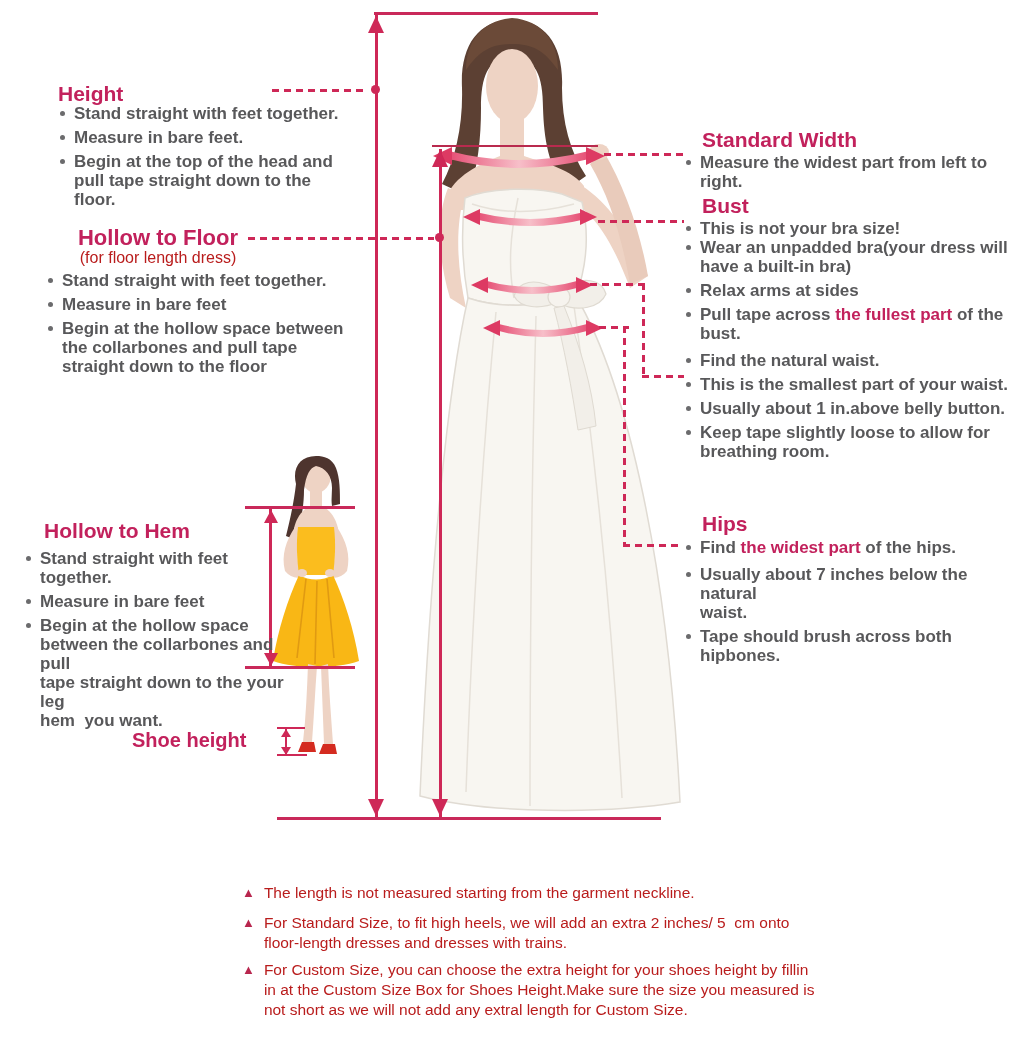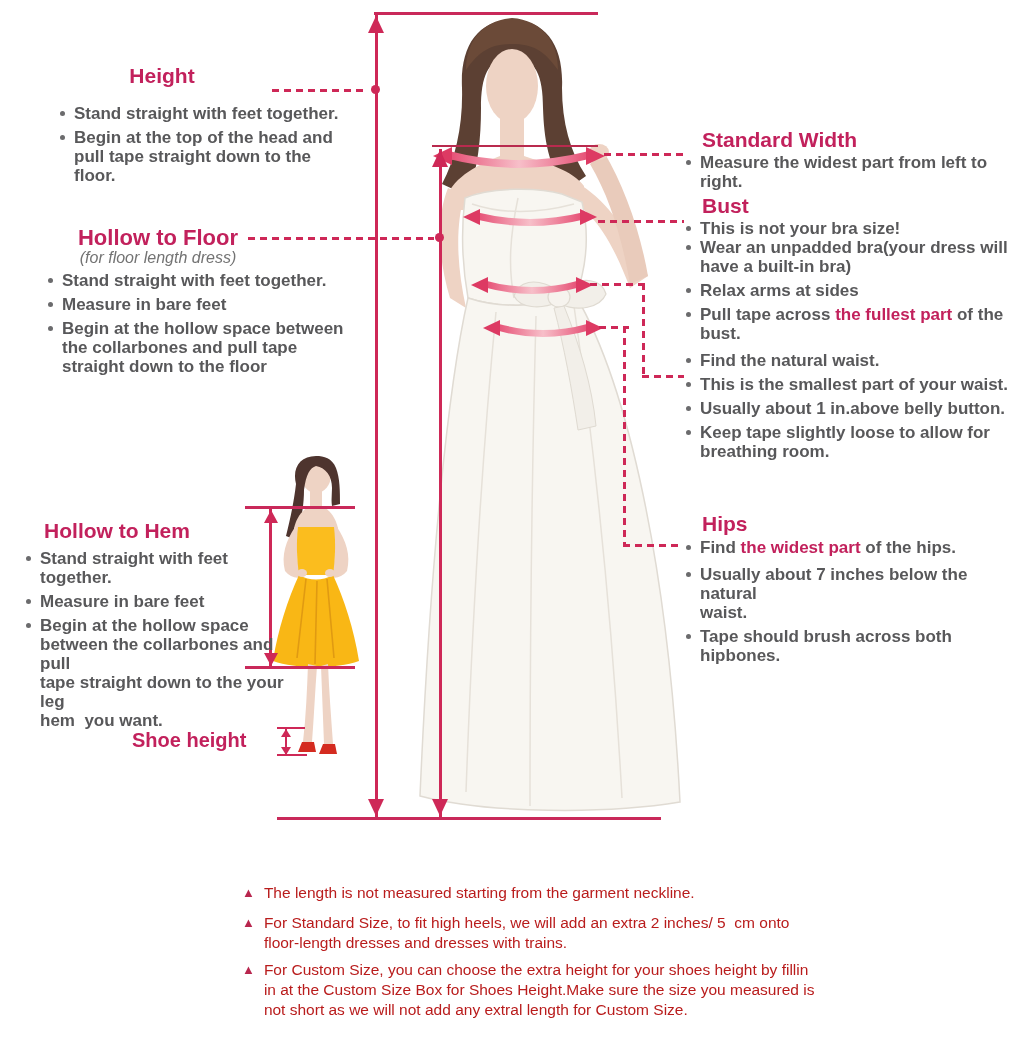--- a/index.html
+++ b/index.html
@@ -4,21 +4,21 @@
 <style>
   html,body{margin:0;padding:0;background:#ffffff;}
   .canvas{
     position:relative;width:1015px;height:1039px;background:#ffffff;overflow:hidden;
     font-family:"Liberation Sans", sans-serif;
   }
   .abs{position:absolute;}
   
   .sec-title{color:#C2215C;font-weight:bold;font-size:21px;line-height:23px;}
   .sec-title.big{font-size:22px;}
-  .sec-sub{color:#737373;font-size:16px;line-height:18px;font-style:italic;}
+  .sec-sub{color:#b91c1c;font-size:16px;line-height:18px;}
   .blist{list-style:none;margin:0;padding:0;}
   .blist li{display:flex;align-items:flex-start;margin:0 0 5px 0;}
   .bdot{flex:0 0 auto;width:5px;height:5px;border-radius:50%;background:#6b6b6d;margin:7px 9px 0 0;}
   .btxt{color:#58585A;font-size:17px;line-height:19px;white-space:pre-wrap;font-weight:bold;}
   .hl{color:#C2215C;}
   .rtitle{padding-left:16px;}
   .note-row{display:flex;align-items:flex-start;}
   .tri{flex:0 0 auto;color:#B8264E;font-size:13px;line-height:20px;margin:0 9px 0 0;}
   .ntxt{color:#b91c1c;font-size:15.5px;line-height:20px;white-space:pre-wrap;}
   
@@ -171,25 +171,29 @@
   <div class="abs solid-v" style="left:269px;top:509px;height:158px;"></div>
   <div class="abs arrup-s" style="left:263.5px;top:510px;"></div>
   <div class="abs arrdn-s" style="left:263.5px;top:653px;"></div>
 
   <div class="abs cap-h" style="left:277px;top:727px;width:28px;"></div>
   <div class="abs cap-h" style="left:277px;top:754px;width:30px;"></div>
   <div class="abs" style="left:285px;top:729px;width:2px;height:26px;background:#CE2857;"></div>
   <div class="abs arrup-xs" style="left:281px;top:729px;"></div>
   <div class="abs arrdn-xs" style="left:281px;top:747px;"></div>
 
-  <div class="abs sec-title" style="left:58px;top:64px;width:208px;text-align:center;">Height</div>
+  <div class="abs sec-title" style="left:58px;top:82px;width:208px;text-align:left;">Height</div>
   <ul class="abs blist" style="left:60px;top:104px;width:290px;">
     <li>
         <span class="bdot"></span>
         <span class="btxt">Stand straight with feet together.</span>
+      </li>
+    <li>
+        <span class="bdot"></span>
+        <span class="btxt">Measure in bare feet.</span>
       </li>
     <li>
         <span class="bdot"></span>
         <span class="btxt">Begin at the top of the head and
 pull tape straight down to the floor.</span>
       </li>
   </ul>
 
   <div class="abs" style="left:58px;top:226px;width:200px;text-align:center;">
     <div class="sec-title big">Hollow to Floor</div>

